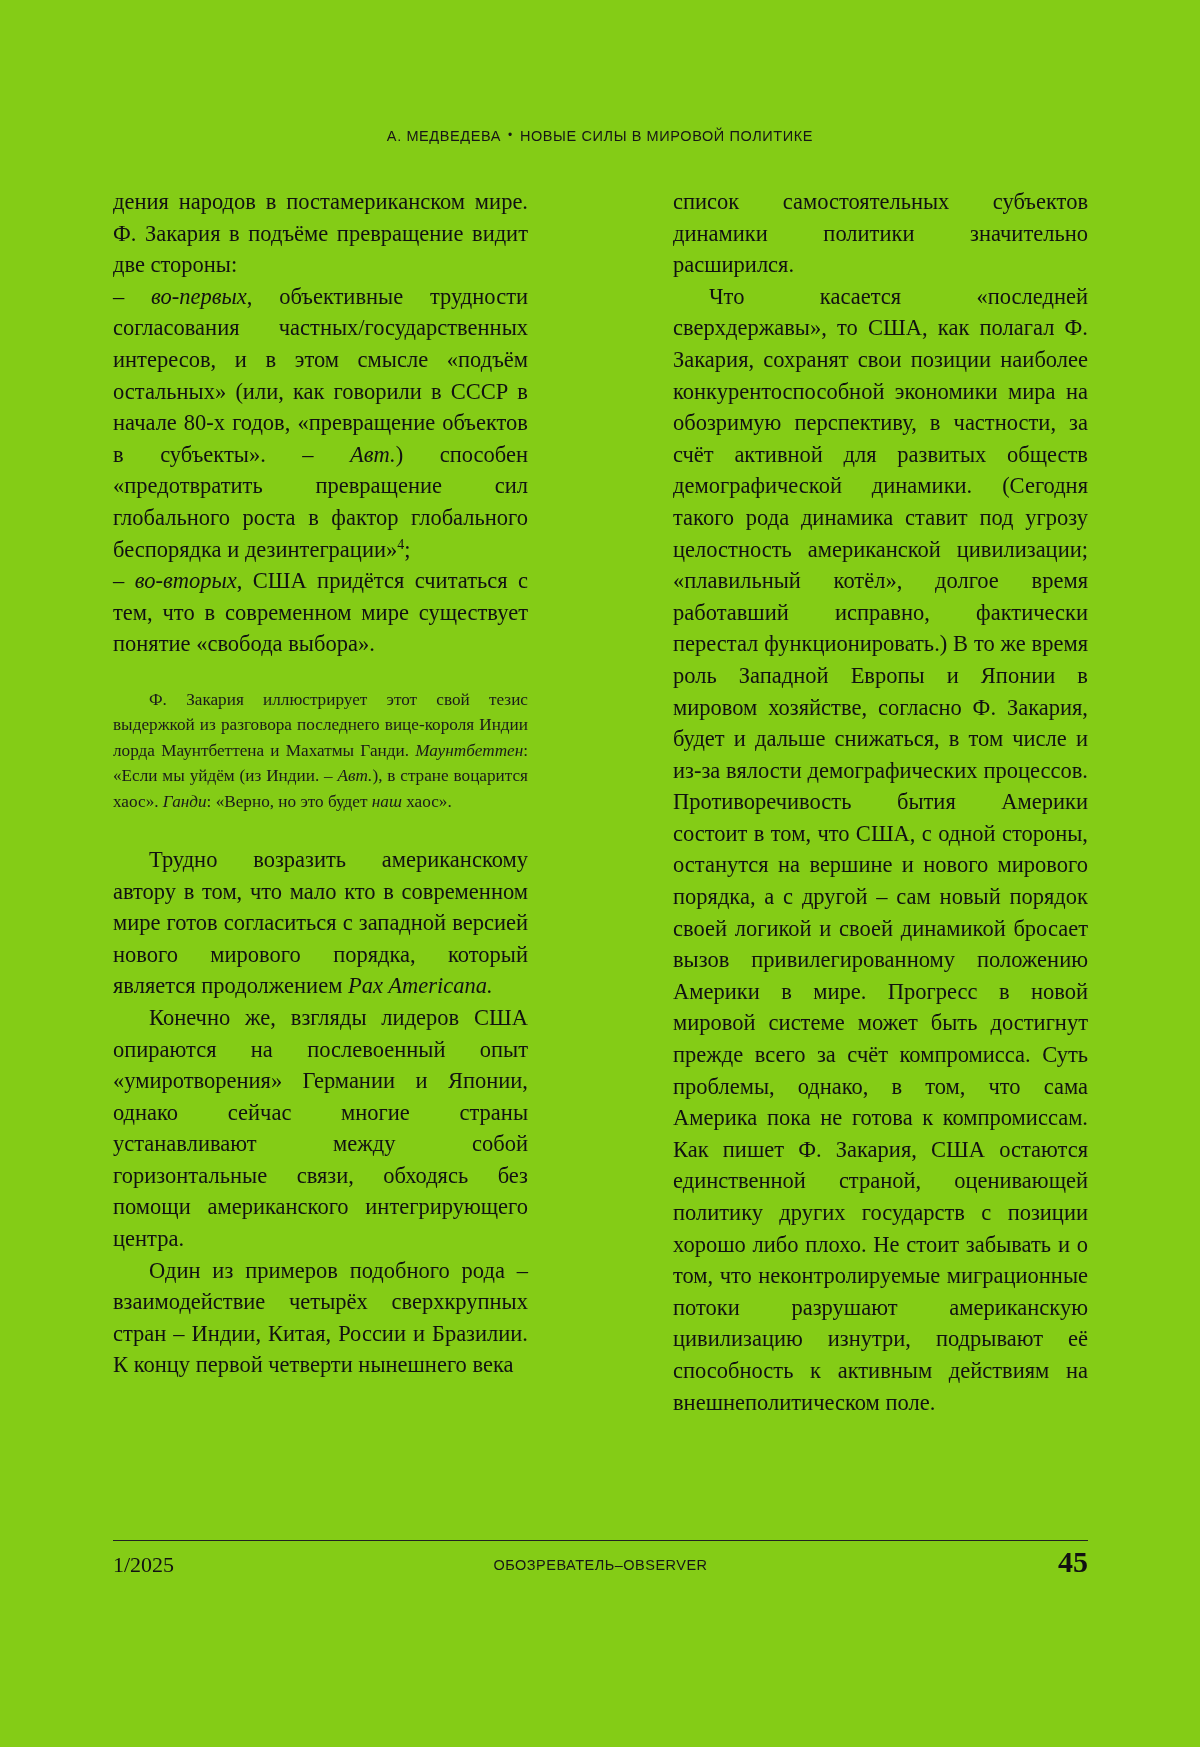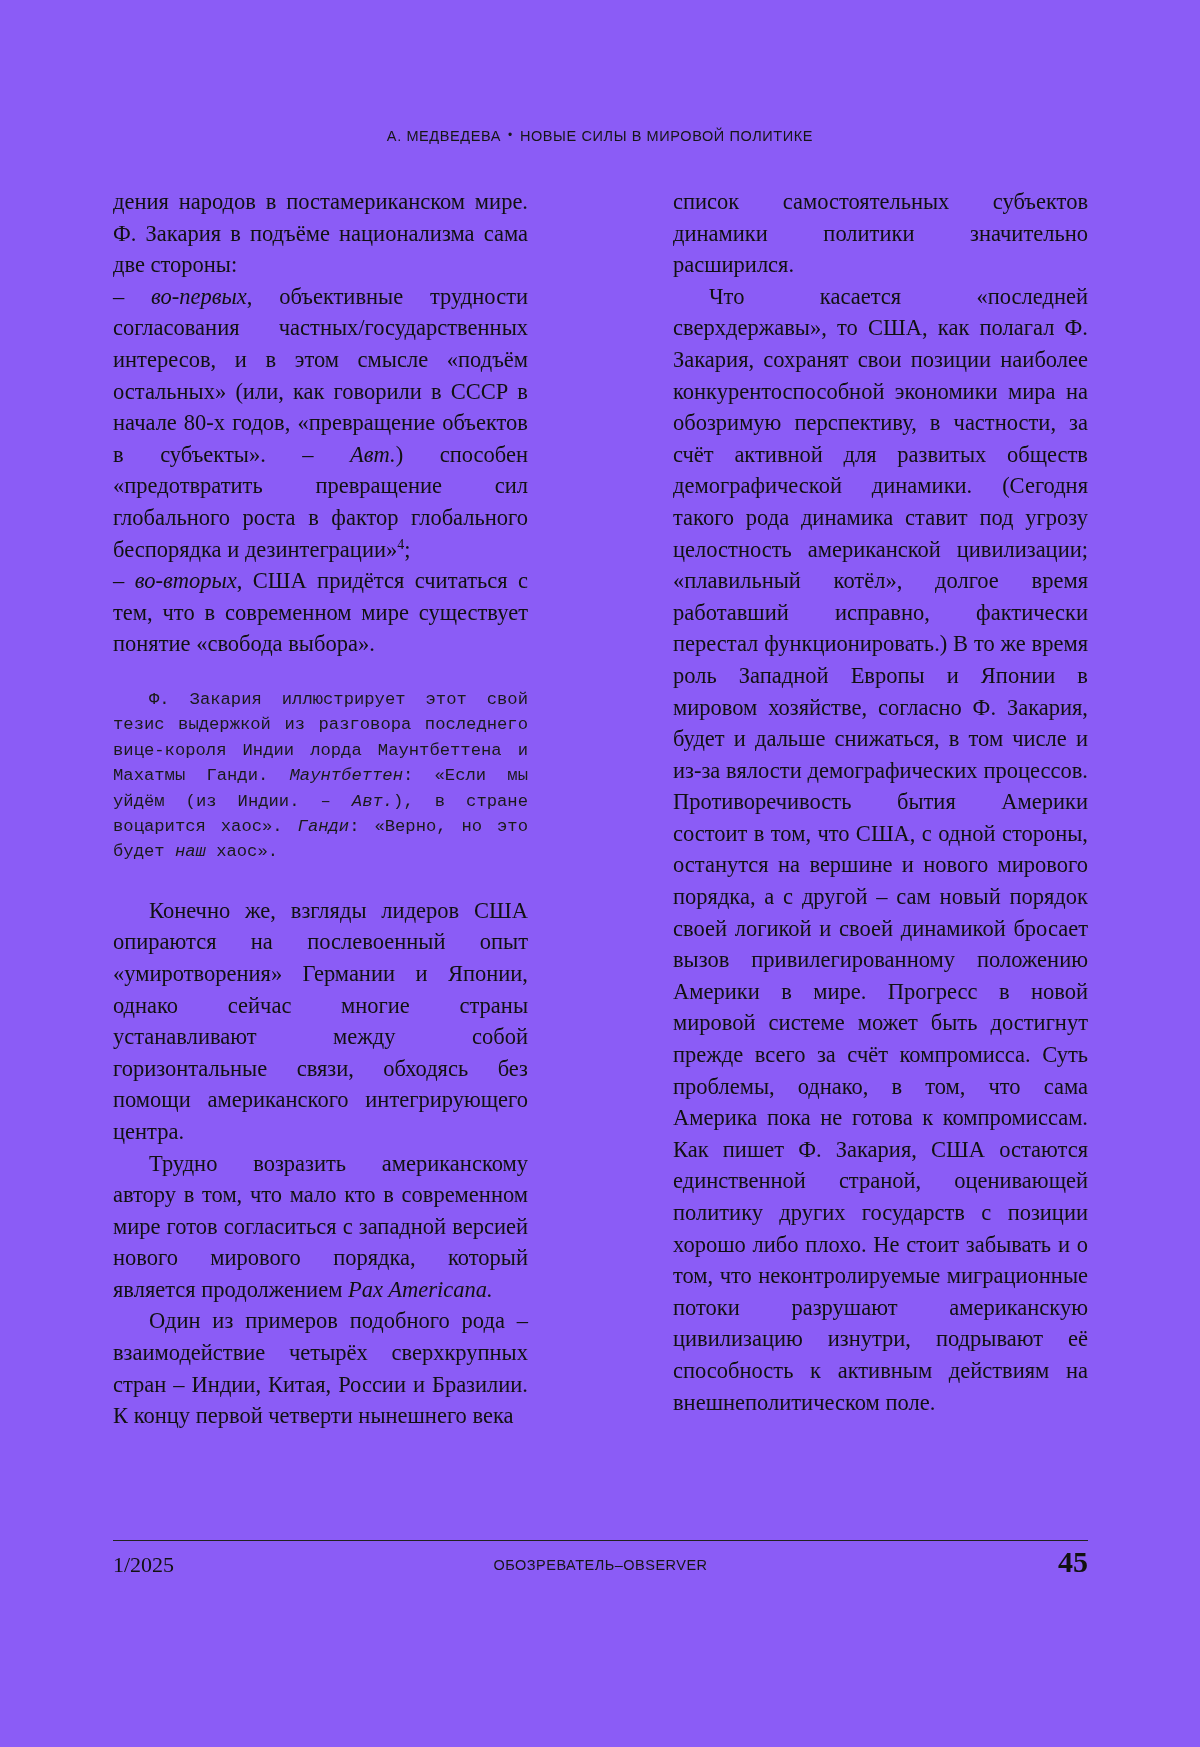--- a/index.html
+++ b/index.html
@@ -4,21 +4,21 @@
 <style>
   html, body {
     margin: 0;
     padding: 0;
     background: #ffffff;
   }
   .page {
     position: relative;
     width: 1200px;
     height: 1747px;
-    background: #8b5cf6;
+    background: #84cc16;
     margin: 0 auto;
     overflow: hidden;
     font-family: "Liberation Serif", serif;
     color: #111111;
   }
   .running-head {
     position: absolute;
     top: 128px;
     left: 0;
     width: 1200px;
@@ -54,21 +54,21 @@
     hyphens: manual;
   }
   p.indent {
     text-indent: 36px;
   }
   p.dash {
     text-indent: 0;
   }
   .note {
     margin: 27px 0 30px 0;
-    font-family: Liberation Mono, monospace;
+    font-family: Liberation Serif, serif;
     font-size: 17.2px;
     line-height: 25.4px;
     text-align: justify;
     color: #1a1a1a;
     text-indent: 36px;
   }
   .note i, .note em { font-style: italic; }
   em, i { }
   sup {
     font-size: 0.62em;
@@ -136,31 +136,31 @@
 
 <div class="page">
 
   <div class="running-head">
     <span>А. МЕДВЕДЕВА</span><span class="dot">•</span><span>НОВЫЕ СИЛЫ В МИРОВОЙ ПОЛИТИКЕ</span>
   </div>
 
   <div class="columns">
 
     <div class="col">
-      <p>дения народов в постамериканском мире. Ф. Закария в подъёме национализма сама две стороны:</p>
+      <p>дения народов в постамериканском мире. Ф. Закария в подъёме превращение видит две стороны:</p>
 
       <p class="indent dash"><span>– </span><em>во-первых</em><span>, объективные трудности согласования частных/государственных интересов, и в этом смысле «подъём остальных» (или, как говорили в СССР в начале 80-х годов, «превращение объектов в субъекты». – </span><em>Авт.</em><span>) способен «предотвратить превращение сил глобального роста в фактор глобального беспорядка и дезинтеграции»</span><sup>4</sup><span>;</span></p>
 
       <p class="indent dash"><span>– </span><em>во-вторых</em><span>, США придётся считаться с тем, что в современном мире существует понятие «свобода выбора».</span></p>
 
       <div class="note"><span>Ф. Закария иллюстрирует этот свой тезис выдержкой из разговора последнего вице-короля Индии лорда Маунтбеттена и Махатмы Ганди. </span><em>Маунтбеттен</em><span>: «Если мы уйдём (из Индии. – </span><em>Авт.</em><span>), в стране воцарится хаос». </span><em>Ганди</em><span>: «Верно, но это будет </span><em>наш</em><span> хаос».</span></div>
 
+      <p class="indent"><span>Трудно возразить американскому автору в том, что мало кто в современном мире готов согласиться с западной версией нового мирового порядка, который является продолжением </span><em>Pax Americana.</em></p>
+
       <p class="indent">Конечно же, взгляды лидеров США опираются на послевоенный опыт «умиротворения» Германии и Японии, однако сейчас многие страны устанавливают между собой горизонтальные связи, обходясь без помощи американского интегрирующего центра.</p>
-
-      <p class="indent"><span>Трудно возразить американскому автору в том, что мало кто в современном мире готов согласиться с западной версией нового мирового порядка, который является продолжением </span><em>Pax Americana.</em></p>
 
       <p class="indent">Один из примеров подобного рода – взаимодействие четырёх сверхкрупных стран – Индии, Китая, России и Бразилии. К концу первой четверти нынешнего века</p>
     </div>
 
     <div class="col">
       <p>список самостоятельных субъектов динамики политики значительно расширился.</p>
       <p class="indent">Что касается «последней сверхдержавы», то США, как полагал Ф. Закария, сохранят свои позиции наиболее конкурентоспособной экономики мира на обозримую перспективу, в частности, за счёт активной для развитых обществ демографической динамики. (Сегодня такого рода динамика ставит под угрозу целостность американской цивилизации; «плавильный котёл», долгое время работавший исправно, фактически перестал функционировать.) В то же время роль Западной Европы и Японии в мировом хозяйстве, согласно Ф. Закария, будет и дальше снижаться, в том числе и из-за вялости демографических процессов. Противоречивость бытия Америки состоит в том, что США, с одной стороны, останутся на вершине и нового мирового порядка, а с другой – сам новый порядок своей логикой и своей динамикой бросает вызов привилегированному положению Америки в мире. Прогресс в новой мировой системе может быть достигнут прежде всего за счёт компромисса. Суть проблемы, однако, в том, что сама Америка пока не готова к компромиссам. Как пишет Ф. Закария, США остаются единственной страной, оценивающей политику других государств с позиции хорошо либо плохо. Не стоит забывать и о том, что неконтролируемые миграционные потоки разрушают американскую цивилизацию изнутри, подрывают её способность к активным действиям на внешнеполитическом поле.</p>
     </div>
 
   </div>

